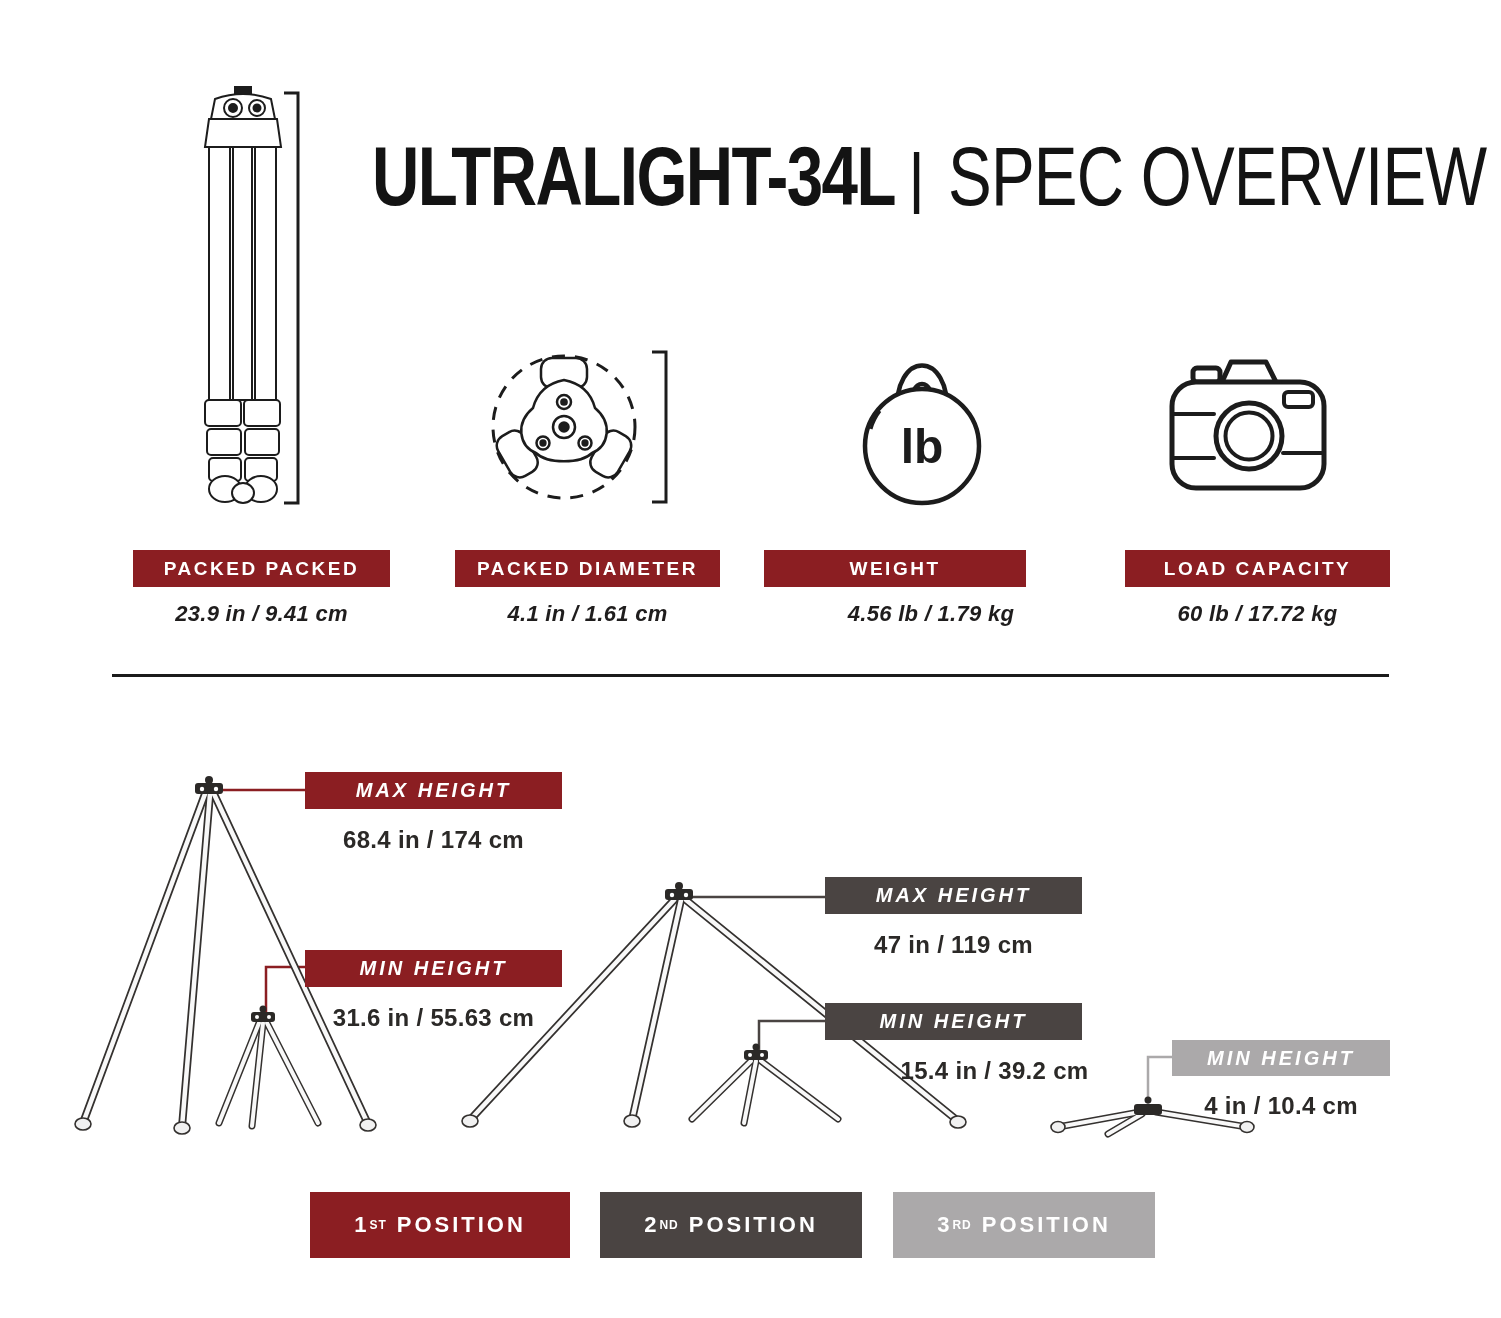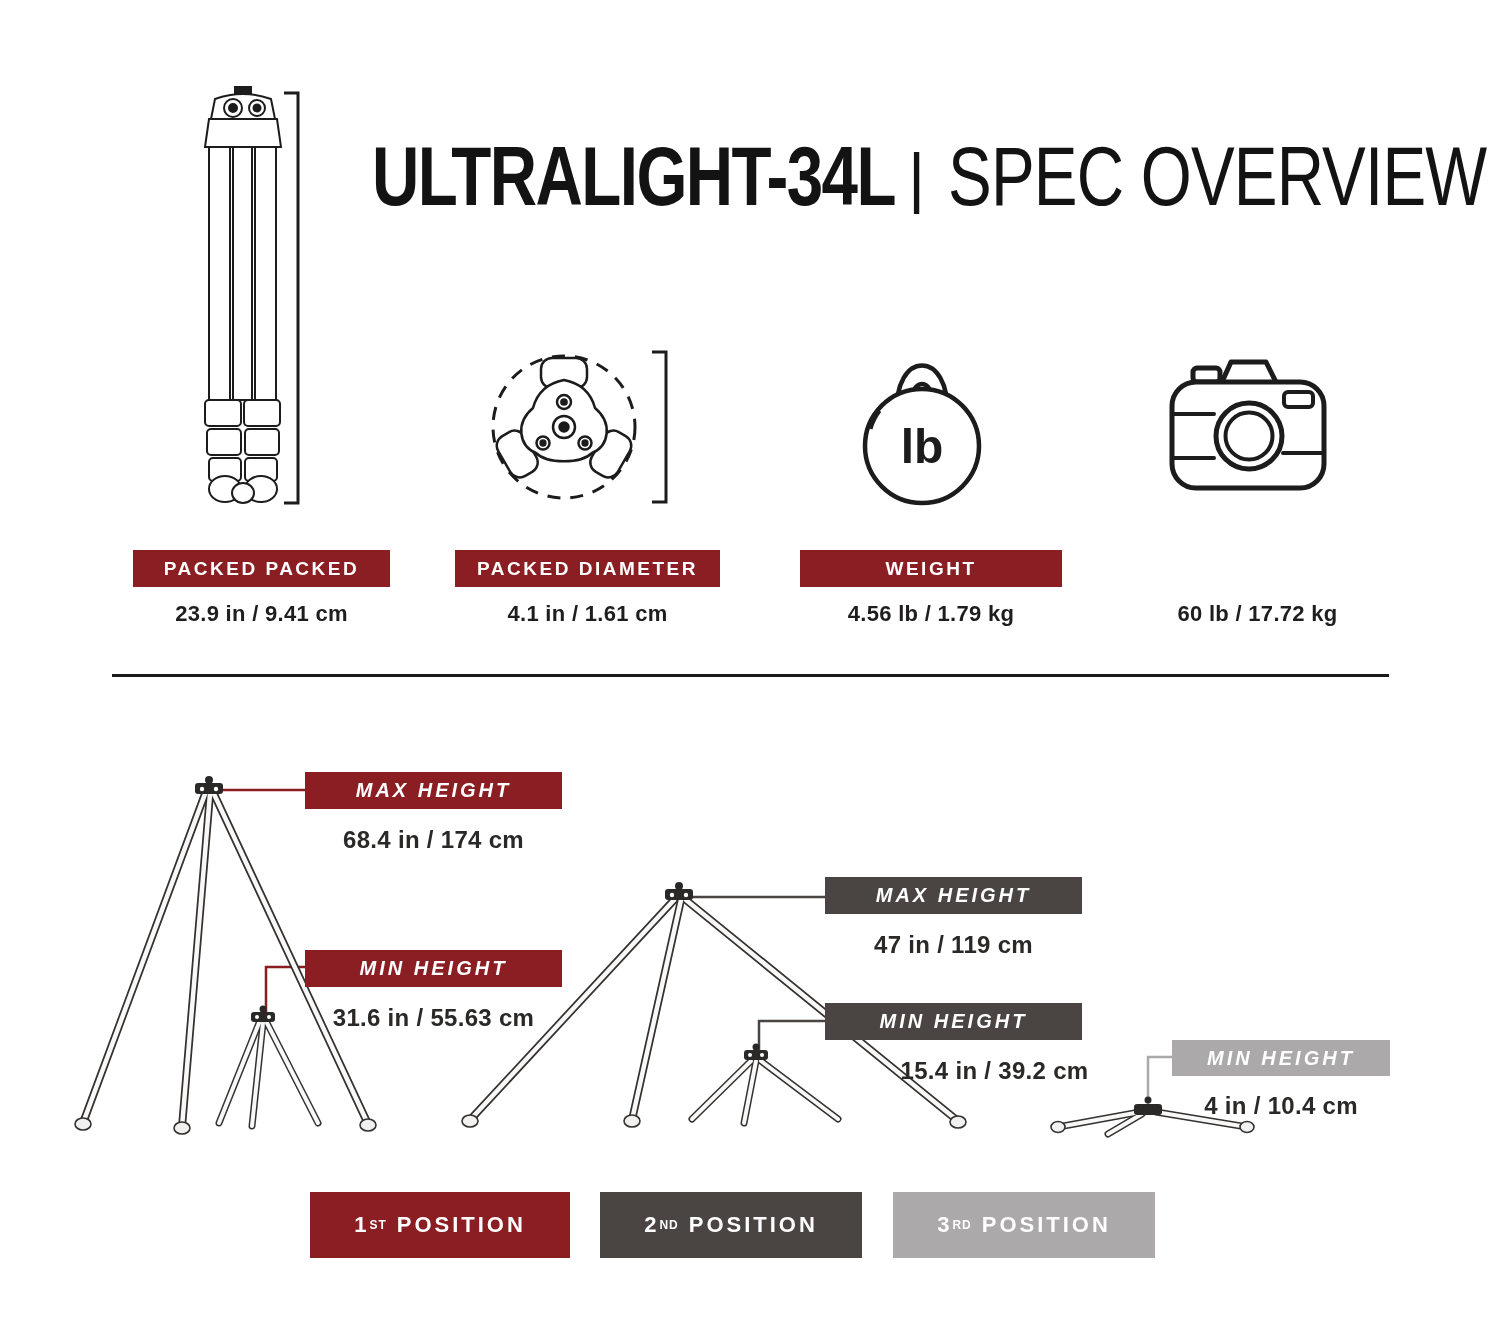--- a/index.html
+++ b/index.html
@@ -14,21 +14,21 @@
   .tsep{position:absolute;left:908px;top:144px;font-size:66px;line-height:1;
       font-weight:400;color:#131313;}
   .t2{position:absolute;left:948px;top:134px;font-size:84px;line-height:1;
       font-weight:400;letter-spacing:-1px;transform:scaleX(0.78);
       transform-origin:left top;white-space:nowrap;color:#131313;}
   
   .banner{position:absolute;display:flex;align-items:center;justify-content:center;
       color:#fff;font-weight:700;white-space:nowrap;}
   .spec-banner{height:37px;font-size:19px;letter-spacing:2.5px;background:#8b1e22;}
   .spec-value{position:absolute;text-align:center;font-size:22px;font-weight:700;
-      color:#1f1d1d;letter-spacing:0.3px;}
+      color:#1f1d1d;letter-spacing:0.3px;font-style:italic;}
   .callout-banner{height:37px;font-size:20px;letter-spacing:3px;z-index:2;font-style:italic;}
   .callout-value{position:absolute;text-align:center;font-size:24px;font-weight:700;
       color:#2b2927;z-index:2;letter-spacing:0.3px;margin-top:8px;}
   .pos-banner{height:66px;font-size:22px;letter-spacing:3px;z-index:2;}
   .pos-banner sup{font-size:12px;letter-spacing:1px;margin-right:2px;}
   .pos-banner .word{margin-left:8px;}
   .bg-red{background:#8b1e22;}
   .bg-dark{background:#4a4442;}
   .bg-gray{background:#aba9aa;}
   
@@ -133,23 +133,24 @@
       <circle cx="84" cy="84" r="23.5" stroke-width="4"></circle>
     </g>
   </svg>
 
   <div class="banner spec-banner" style="left:133px;top:550px;width:257px">PACKED PACKED</div>
   <div class="spec-value" style="left:133px;top:601px;width:257px">23.9 in / 9.41 cm</div>
 
   <div class="banner spec-banner" style="left:455px;top:550px;width:265px">PACKED DIAMETER</div>
   <div class="spec-value" style="left:455px;top:601px;width:265px">4.1 in / 1.61 cm</div>
 
-  <div class="banner spec-banner" style="left:800px;top:550px;width:262px">WEIGHT</div>
+  <div class="banner spec-banner" style="left:764px;top:550px;width:262px">WEIGHT</div>
   <div class="spec-value" style="left:800px;top:601px;width:262px">4.56 lb / 1.79 kg</div>
 
+  <div class="banner spec-banner" style="left:1125px;top:550px;width:265px">LOAD CAPACITY</div>
   <div class="spec-value" style="left:1125px;top:601px;width:265px">60 lb / 17.72 kg</div>
 
   <div class="divider"></div>
 
   <svg class="art" width="1501" height="1318" viewBox="0 0 1501 1318">
 
     <g fill="none" stroke-width="2.5">
       <path d="M214 790 H305" stroke="#8b1e22"></path>
       <path d="M266 1018 V967 H305" stroke="#8b1e22"></path>
       <path d="M686 897 H825" stroke="#4a4442"></path>

